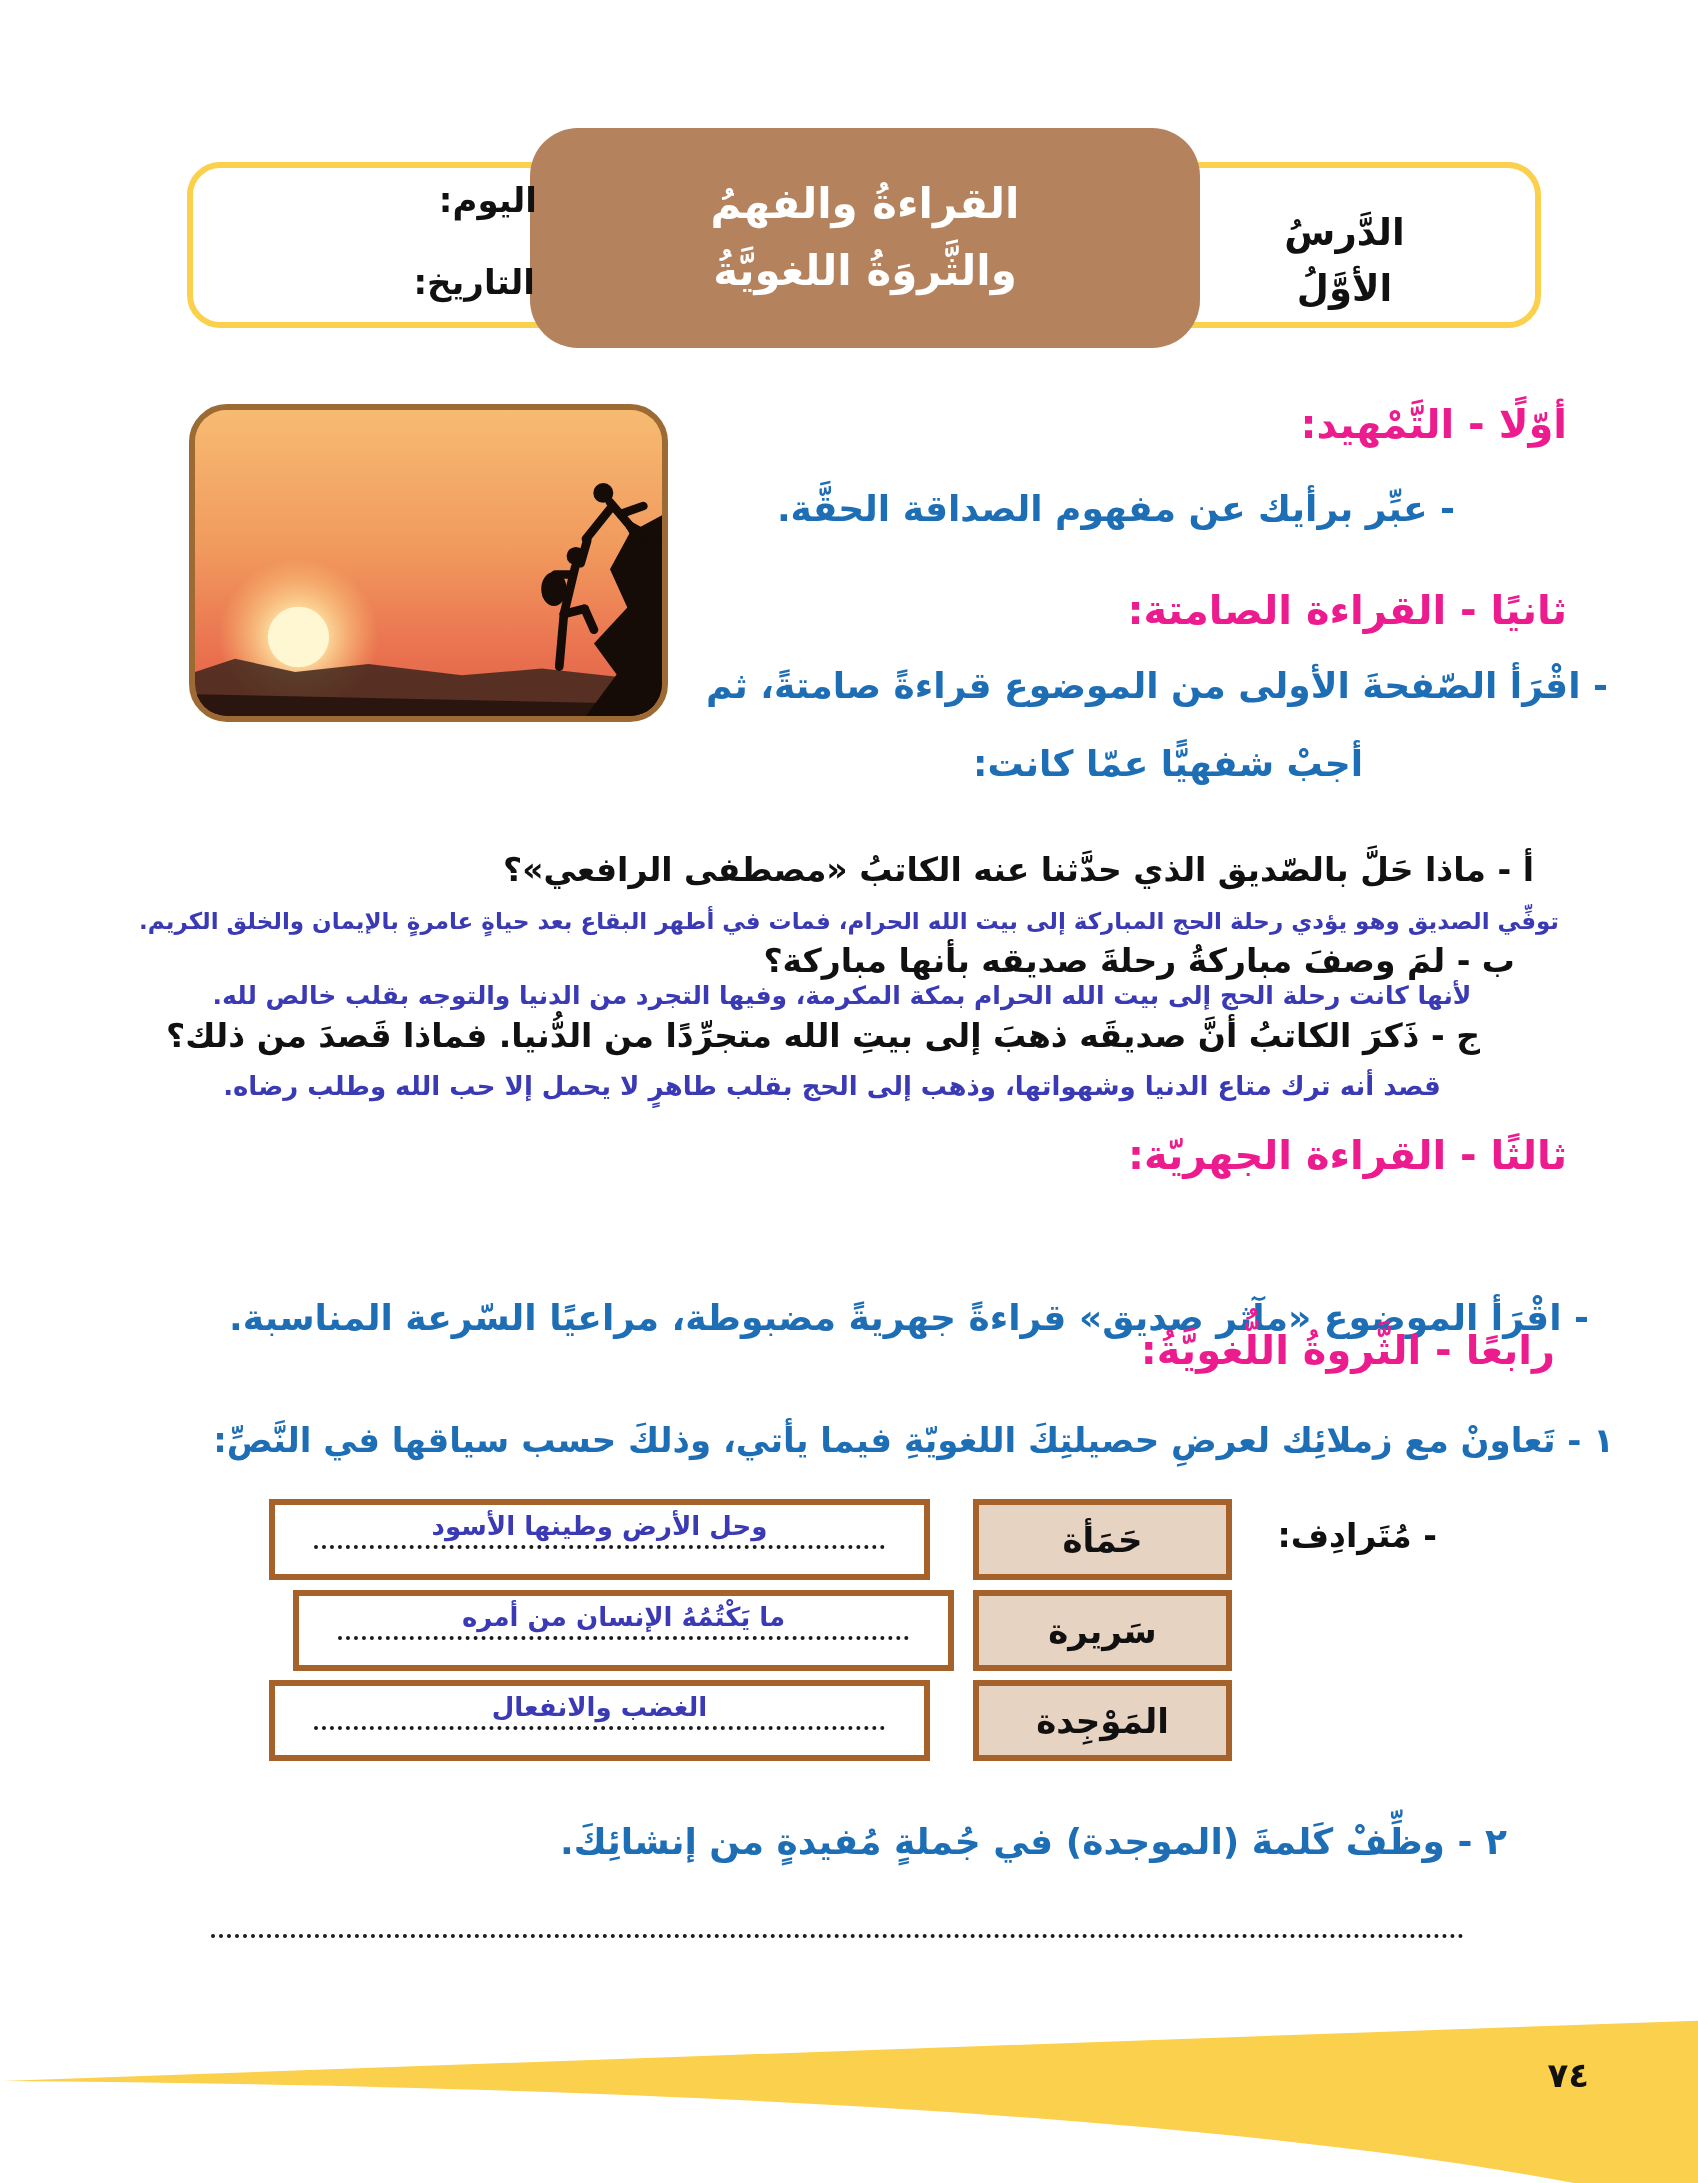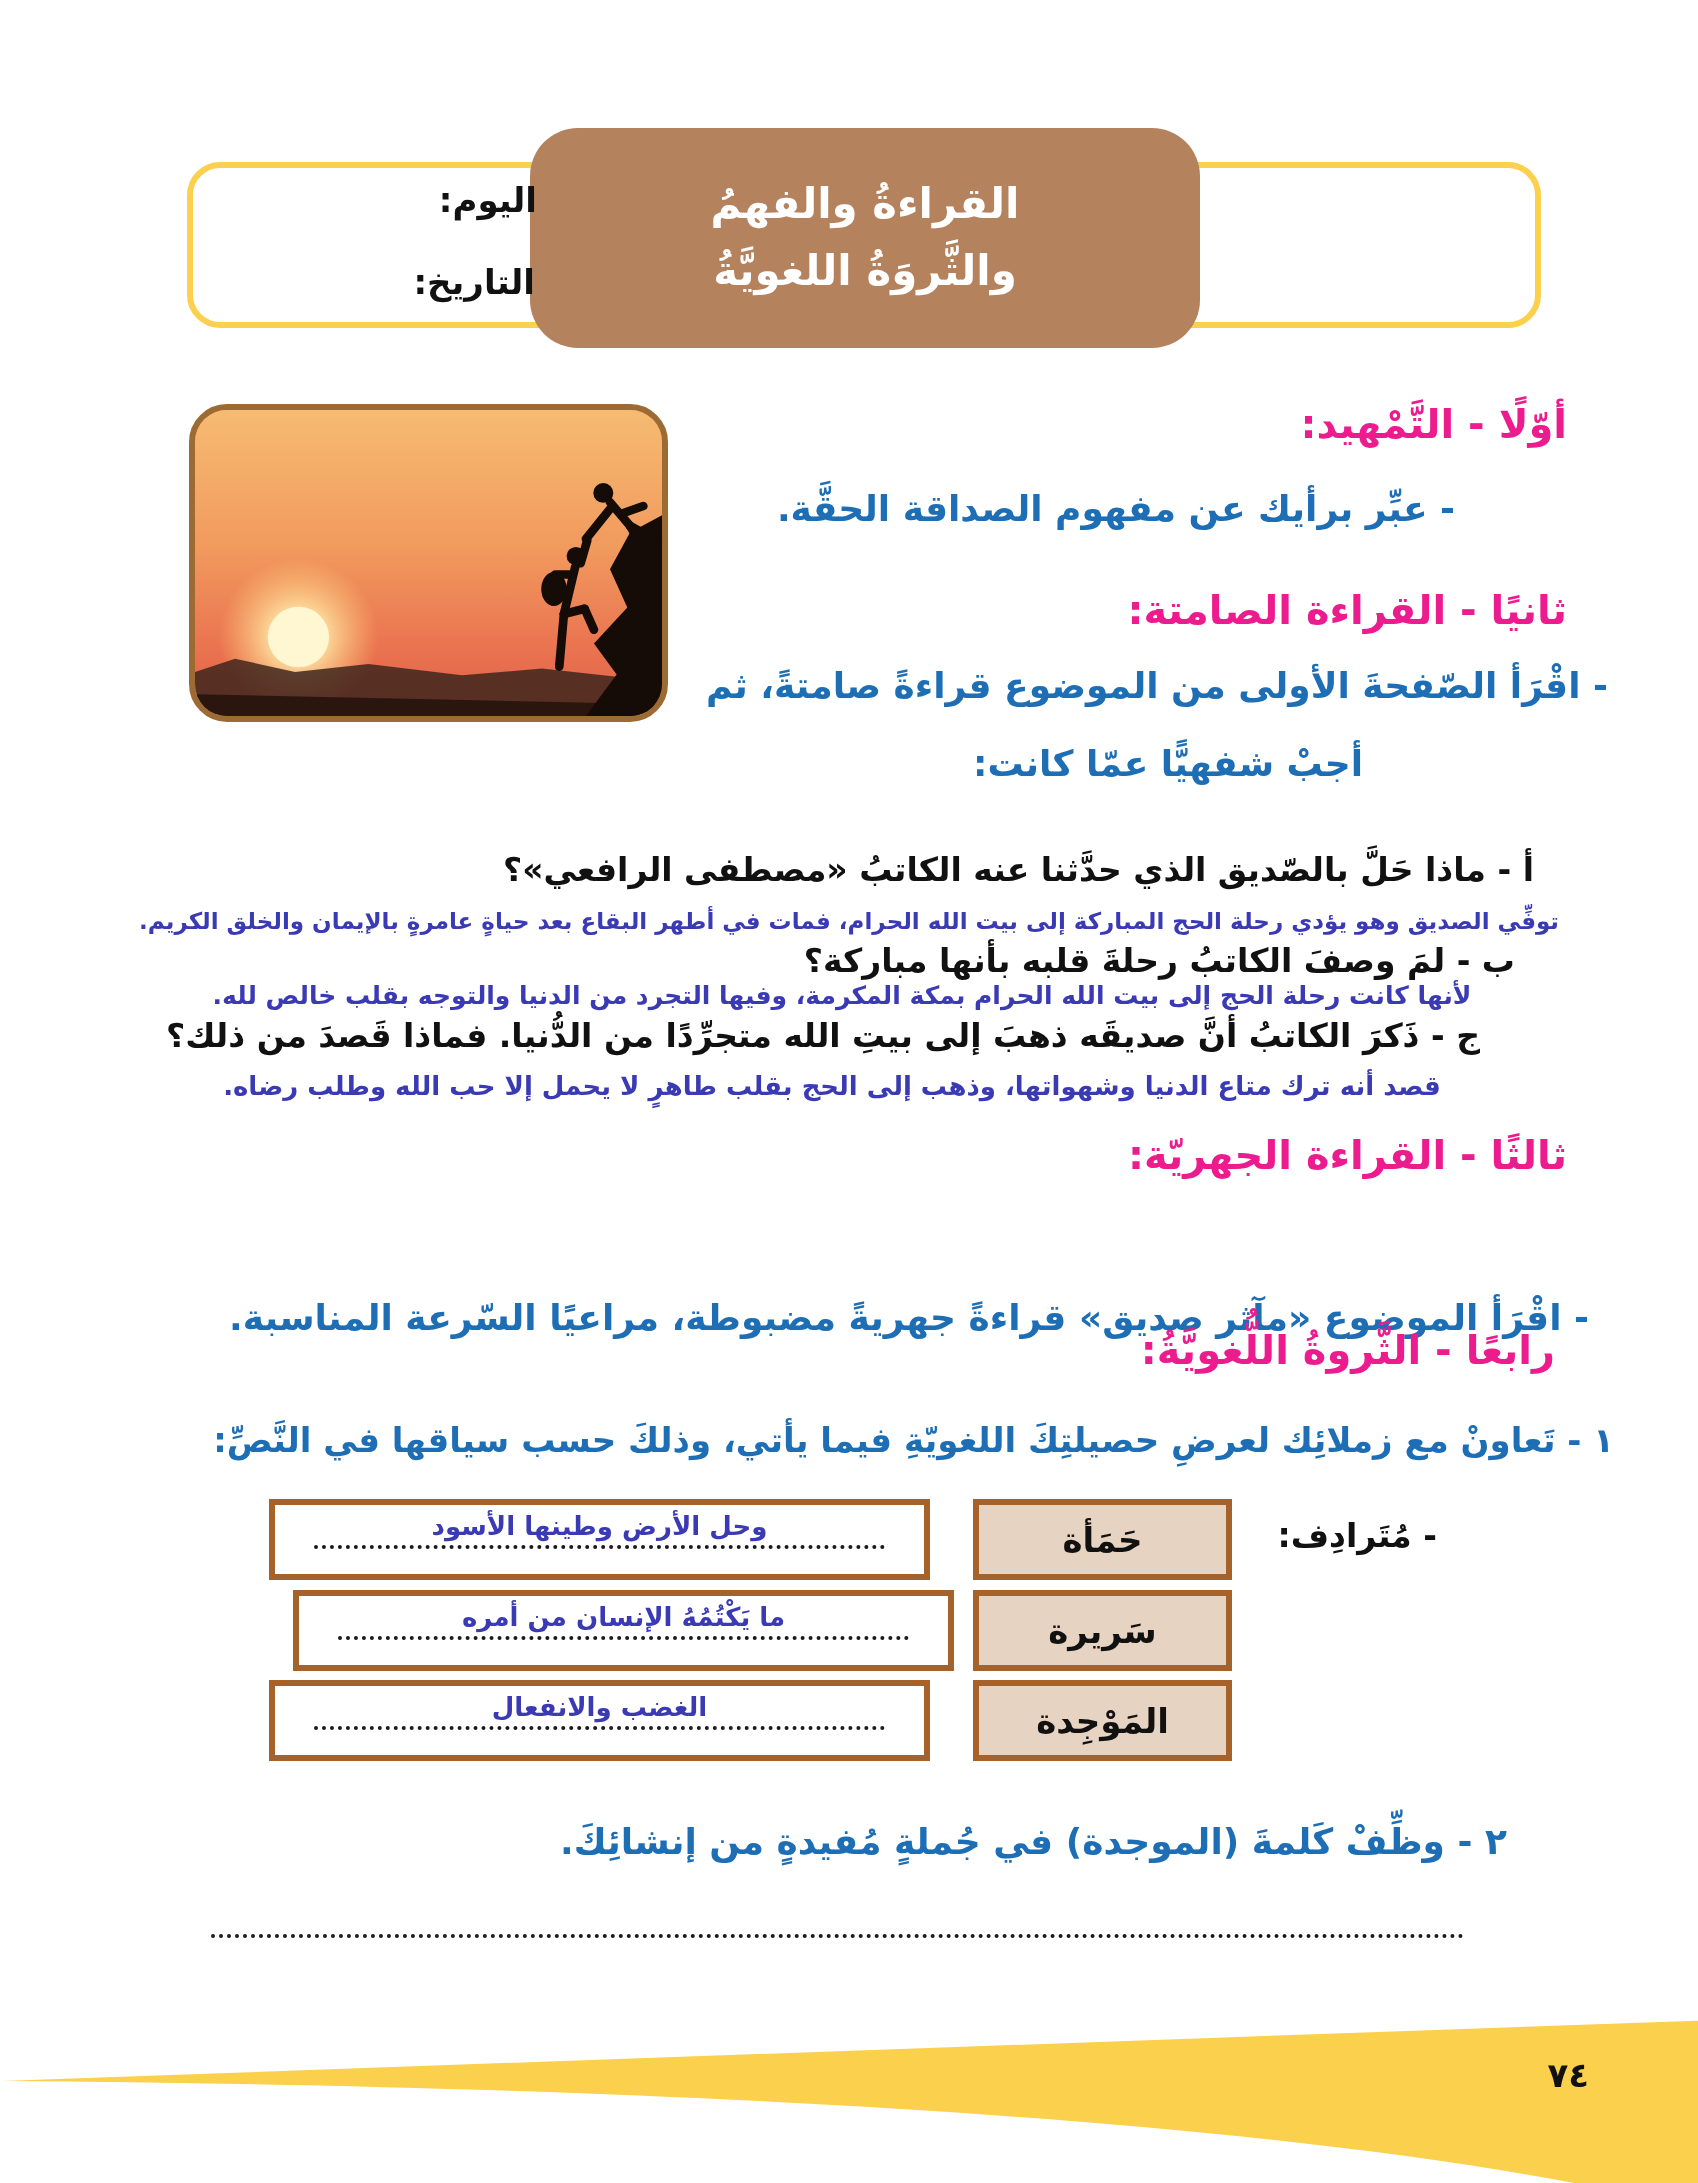--- a/index.html
+++ b/index.html
@@ -56,20 +56,21 @@
   .footer-wave{left:0;bottom:0;width:1699px;height:198px;}
   .footer-wave svg{display:block;width:100%;height:100%;}
   .page-number{right:109px;top:2055px;font-size:34px;font-weight:bold;color:var(--ink);}
 </style>
 </head>
 <body>
 
 <div class="page">
 
   <div class="abs yellow-frame"></div>
+  <div class="abs lesson-label">الدَّرسُ الأوَّلُ</div>
   <div class="abs title-box">
     <div>القراءةُ والفهمُ</div>
     <div>والثَّروَةُ اللغويَّةُ</div>
   </div>
   <div class="abs day-label">اليوم:</div>
   <div class="abs date-label">التاريخ:</div>
 
   <div class="abs photo">
     <svg viewBox="0 0 700 465" preserveAspectRatio="none">
       <defs>
@@ -112,21 +113,21 @@
 
   <div class="abs h-pink h-first">أوّلًا - التَّمْهيد:</div>
   <div class="abs t-blue t-first">- عبِّر برأيك عن مفهوم الصداقة الحقَّة.</div>
 
   <div class="abs h-pink h-second">ثانيًا - القراءة الصامتة:</div>
   <div class="abs t-blue t-second1">- اقْرَأ الصّفحةَ الأولى من الموضوع قراءةً صامتةً، ثم</div>
   <div class="abs t-blue t-second2">أجبْ شفهيًّا عمّا كانت:</div>
 
   <div class="abs q-black q-a">أ - ماذا حَلَّ بالصّديق الذي حدَّثنا عنه الكاتبُ «مصطفى الرافعي»؟</div>
   <div class="abs hand ans-a">توفِّي الصديق وهو يؤدي رحلة الحج المباركة إلى بيت الله الحرام، فمات في أطهر البقاع بعد حياةٍ عامرةٍ بالإيمان والخلق الكريم.</div>
-  <div class="abs q-black q-b">ب - لمَ وصفَ الكاتبُ رحلةَ قلبه بأنها مباركة؟</div>
+  <div class="abs q-black q-b">ب - لمَ وصفَ مباركةُ رحلةَ صديقه بأنها مباركة؟</div>
   <div class="abs hand ans-b">لأنها كانت رحلة الحج إلى بيت الله الحرام بمكة المكرمة، وفيها التجرد من الدنيا والتوجه بقلب خالص لله.</div>
   <div class="abs q-black q-c">ج - ذَكرَ الكاتبُ أنَّ صديقَه ذهبَ إلى بيتِ الله متجرِّدًا من الدُّنيا. فماذا قَصدَ من ذلك؟</div>
   <div class="abs hand ans-c">قصد أنه ترك متاع الدنيا وشهواتها، وذهب إلى الحج بقلب طاهرٍ لا يحمل إلا حب الله وطلب رضاه.</div>
 
   <div class="abs h-pink h-third">ثالثًا - القراءة الجهريّة:</div>
   <div class="abs t-blue t-third">- اقْرَأ الموضوع «مآثر صديق» قراءةً جهريةً مضبوطة، مراعيًا السّرعة المناسبة.</div>
 
   <div class="abs h-pink h-fourth">رابعًا - الثَّروةُ اللُّغويَّةُ:</div>
   <div class="abs t-blue v-intro">١ - تَعاونْ مع زملائِك لعرضِ حصيلتِكَ اللغويّةِ فيما يأتي، وذلكَ حسب سياقها في النَّصِّ:</div>
 

